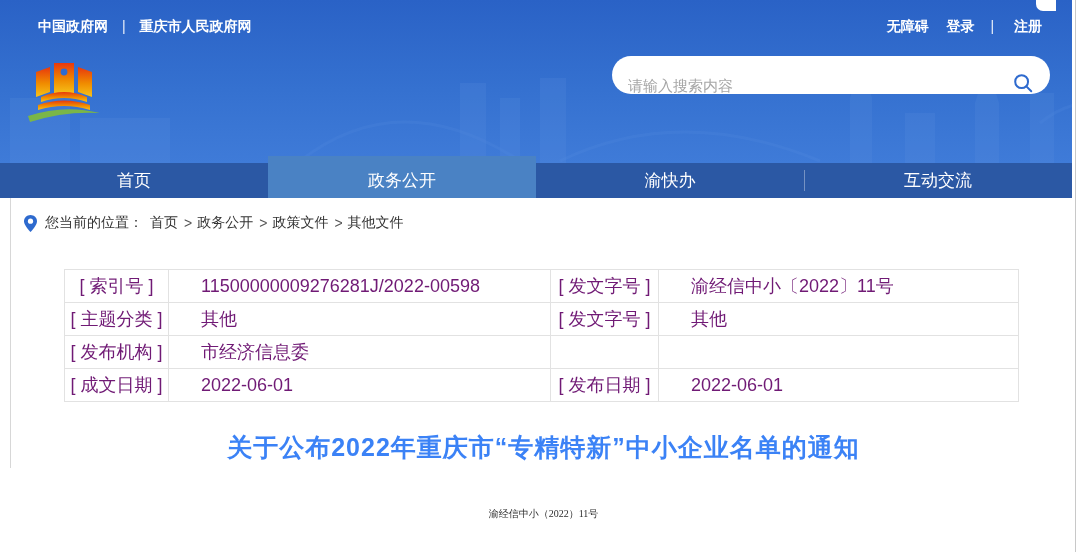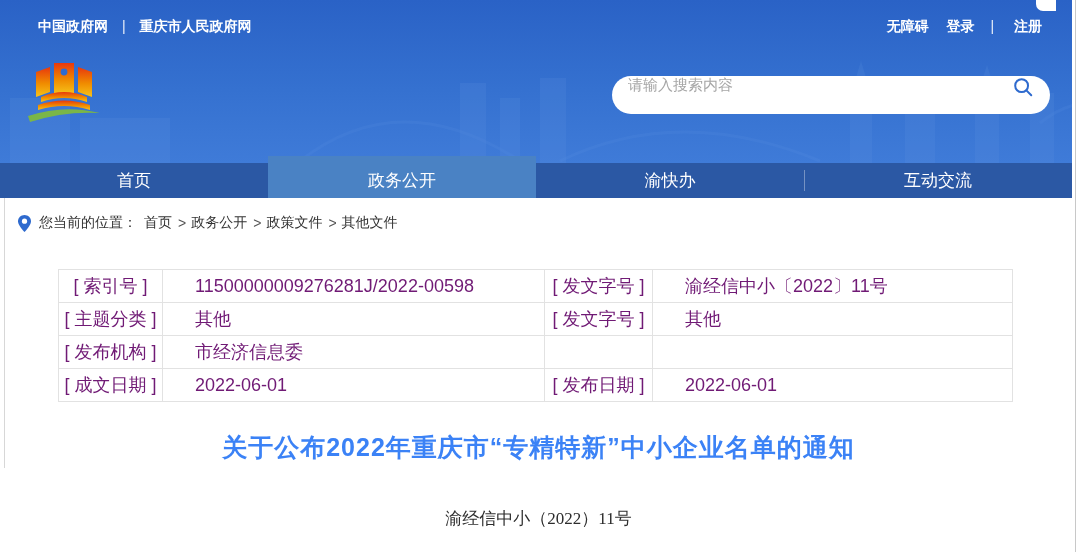--- a/index.html
+++ b/index.html
@@ -55,26 +55,26 @@
   }
   .site-url {
     margin-top: 6px;
     color: rgba(255,255,255,0.88);
     font-size: 15px;
     letter-spacing: 4px;
   }
 
   .search {
     position: absolute;
-    right: 22px; top: 76px;
+    right: 22px; top: 56px;
     width: 438px; height: 38px;
     background: #ffffff;
     border-radius: 19px;
     display: flex;
-    align-items: flex-start;
+    align-items: flex-end;
     padding: 0 16px;
     z-index: 3;
   }
   .search input {
     flex: 1;
     border: none; outline: none;
     font-size: 15px;
     color: #333;
     font-family: "Liberation Sans", sans-serif;
     background: transparent;
@@ -120,26 +120,26 @@
     background: #4a82c4;
     margin-top: -7px;
     height: 42px;
     padding-top: 7px;
   }
   .nav-item.active::before, .nav-item.active + .nav-item::before { display: none; }
 
   
   .content {
     position: relative;
-    margin-left: 4px;
+    margin-left: 10px;
     width: 1069px;
     height: 270px;
     background: #ffffff;
     border-left: 1px solid #d7d7d7;
-    border-right: 1px solid #000000;
+    border-right: 3px solid #000000;
   }
   .breadcrumb {
     display: flex;
     align-items: center;
     padding: 16px 0 0 13px;
     font-size: 14px;
     color: #333333;
   }
   .pin-icon { width: 13px; height: 17px; margin-right: 8px; flex: none; }
   .breadcrumb a { color: #333333; text-decoration: none; cursor: pointer; margin-left: 5px; }
@@ -170,21 +170,21 @@
     margin-top: 29px;
     text-align: center;
     font-size: 25px;
     font-weight: bold;
     color: #3b82f6;
     letter-spacing: 1px;
   }
   .doc-number {
     margin-top: 43px;
     text-align: center;
-    font-size: 17px;
+    font-size: 10px;
     color: #2d2d2d;
     font-family: "Liberation Serif", "DejaVu Serif", serif;
   }
 
   
   .edge-strip {
     position: absolute;
     right: 0; top: 0;
     width: 8px; height: 552px;
     background: #ffffff;

